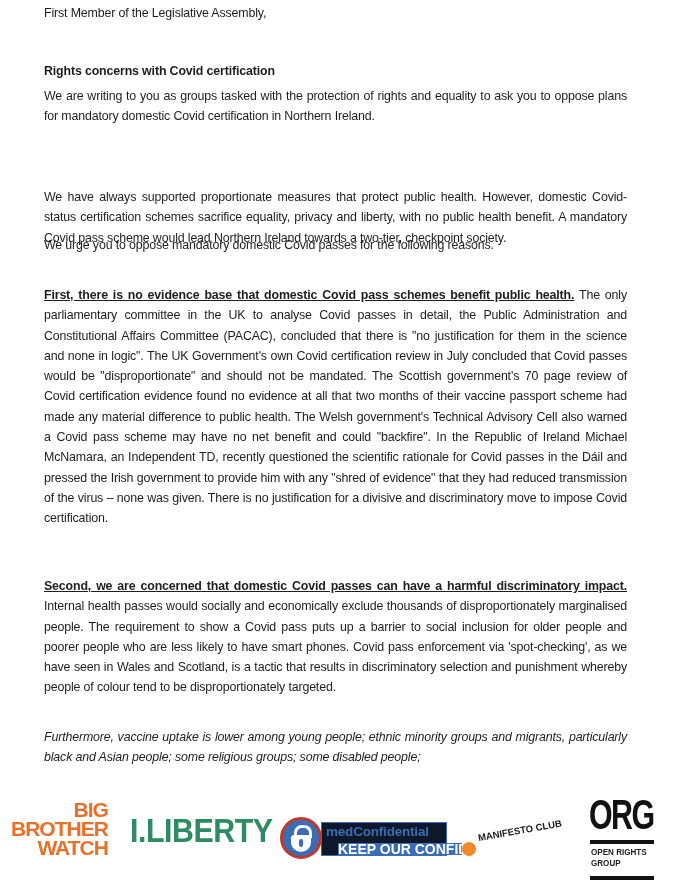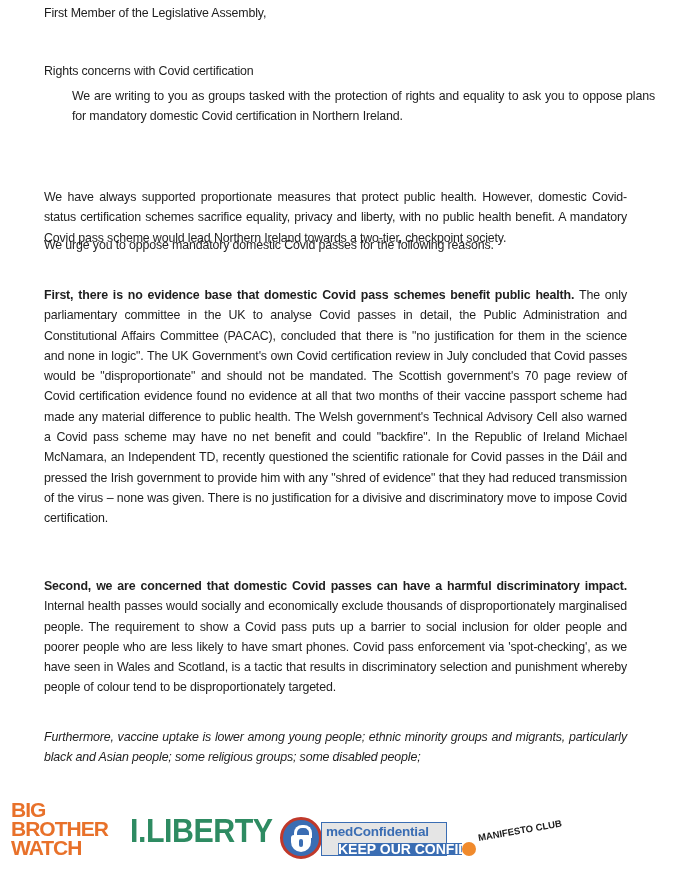--- a/index.html
+++ b/index.html
@@ -3,35 +3,35 @@
 <meta charset="utf-8">
 <style>
   html, body { margin: 0; padding: 0; background: #ffffff; }
   body { width: 690px; height: 892px; position: relative; overflow: hidden; }
   .page {
     position: absolute; left: 44px; top: 0; width: 583px;
     font-family: "Liberation Sans", sans-serif;
     font-size: 12.4px; color: #1e1e1e; letter-spacing: -0.15px;
   }
   .salutation { position: absolute; top: 6px; left: 0; white-space: nowrap; }
-  .heading { position: absolute; top: 64px; left: 0; font-weight: normal; white-space: nowrap; }
+  .heading { position: absolute; top: 64px; left: 0; font-weight: bold; white-space: nowrap; }
   .para { position: absolute; left: 0; width: 583px; line-height: 20.3px; margin: 0; text-align: justify; }
-  .p1 { top: 86px; margin-left: 28px; }
+  .p1 { top: 86px; }
   .p2 { top: 141px; margin-top: 46px; }
   .p3 { top: 235px; }
   .p4 { top: 285px; }
   .p5 { top: 576px; }
   .p6 { top: 727px; font-style: italic; }
-  b { font-weight: bold; }
+  b { font-weight: bold; text-decoration: underline; }
 
   .logos { position: absolute; left: 0; top: 790px; width: 690px; height: 102px; }
   .bbw {
     position: absolute; left: 11px; top: 10px;
     font-family: "Liberation Sans", sans-serif; font-weight: bold;
-    color: #e8712a; font-size: 21px; line-height: 19px; letter-spacing: -1px;
+    color: #e8712a; font-size: 21px; line-height: 19px; letter-spacing: -1px; text-align: right;
   }
   .bbw div { white-space: nowrap; }
   .liberty {
     position: absolute; left: 130px; top: 22px;
     font-family: "Liberation Sans", sans-serif; font-weight: bold;
     color: #2e8b62; font-size: 33px; letter-spacing: -0.5px; transform: scaleX(0.92); transform-origin: left center;
   }
   .medconf { position: absolute; left: 280px; top: 24px; width: 170px; height: 48px; }
   .medconf .circle {
     position: absolute; left: 0; top: 3px; width: 36px; height: 36px;
@@ -43,21 +43,21 @@
   }
   .medconf .lock-body {
     position: absolute; left: 8px; top: 15px; width: 20px; height: 17px;
     background: #fff; border-radius: 3px 3px 10px 10px;
   }
   .medconf .keyhole {
     position: absolute; left: 8px; top: 4px; width: 4px; height: 8px; background: #3a6db3; border-radius: 2px;
   }
   .medconf .box {
     position: absolute; left: 41px; top: 8px; width: 124px; height: 32px;
-    border: 1px solid #3a6db3; background: #e5e5e5;
+    border: 1px solid #3a6db3; background: #0f172a;
   }
   .medconf .name {
     position: absolute; left: 4px; top: 1px; font-family: "Liberation Sans", sans-serif;
     font-weight: bold; font-size: 13.5px; color: #3a6db3; white-space: nowrap; letter-spacing: -0.2px;
   }
   .medconf .tag {
     position: absolute; left: 0; bottom: 0; width: 124px; height: 12px; background: #3a6db3;
     color: #fff; font-family: "Liberation Sans", sans-serif; font-weight: bold; font-size: 14px;
     line-height: 12px; text-align: center; white-space: nowrap; margin-left: 16px;
   }
@@ -119,13 +119,22 @@
       <div class="name">medConfidential</div>
       <div class="tag">KEEP OUR CONFIDENCE</div>
     </div>
   </div>
 
   <div class="manifesto">
     <div class="dot"></div>
     <div class="txt">MANIFESTO CLUB</div>
   </div>
 
+  <div class="org">
+    <div class="big">ORG</div>
+    <div class="bar1"></div>
+    <div class="sub">
+      <div>OPEN RIGHTS</div>
+      <div>GROUP</div>
+    </div>
+    <div class="bar2"></div>
+  </div>
 </div>
 
 </body></html>

